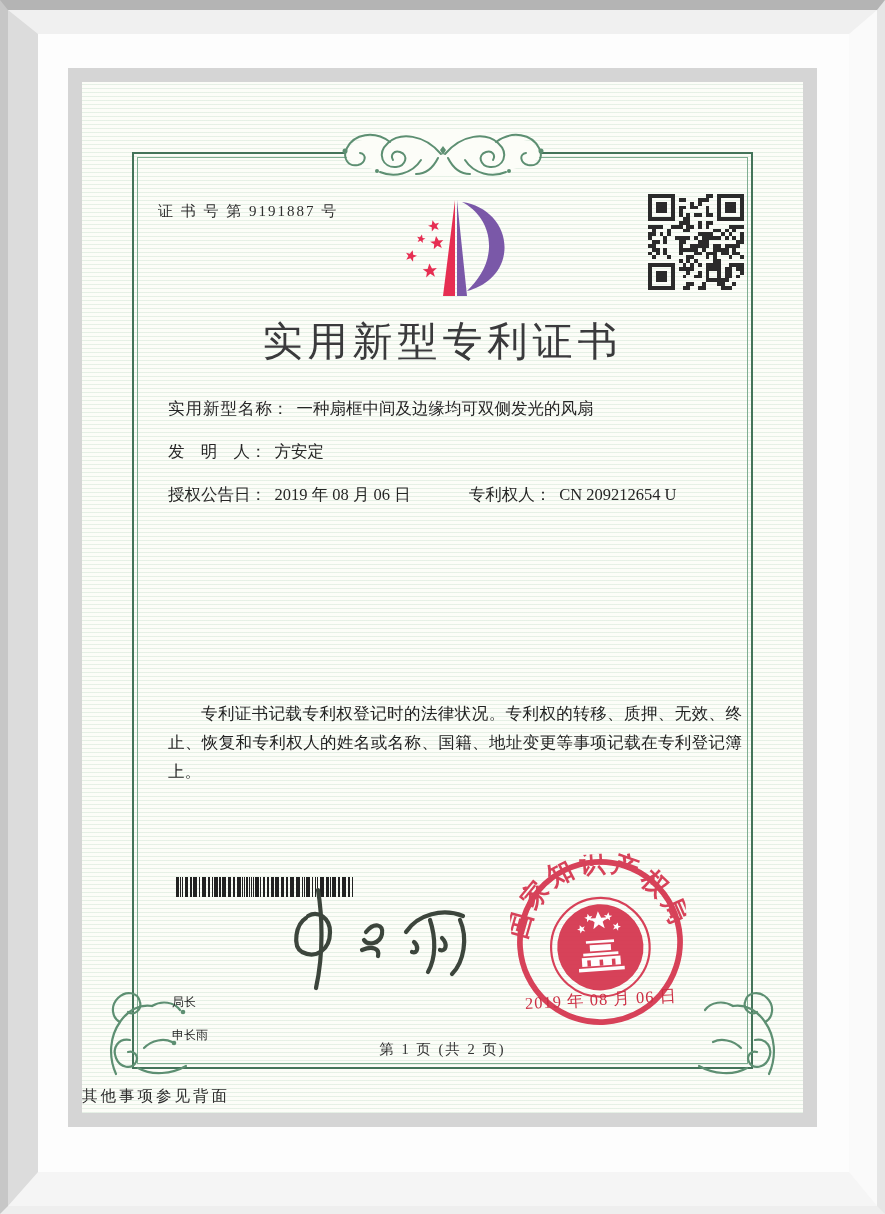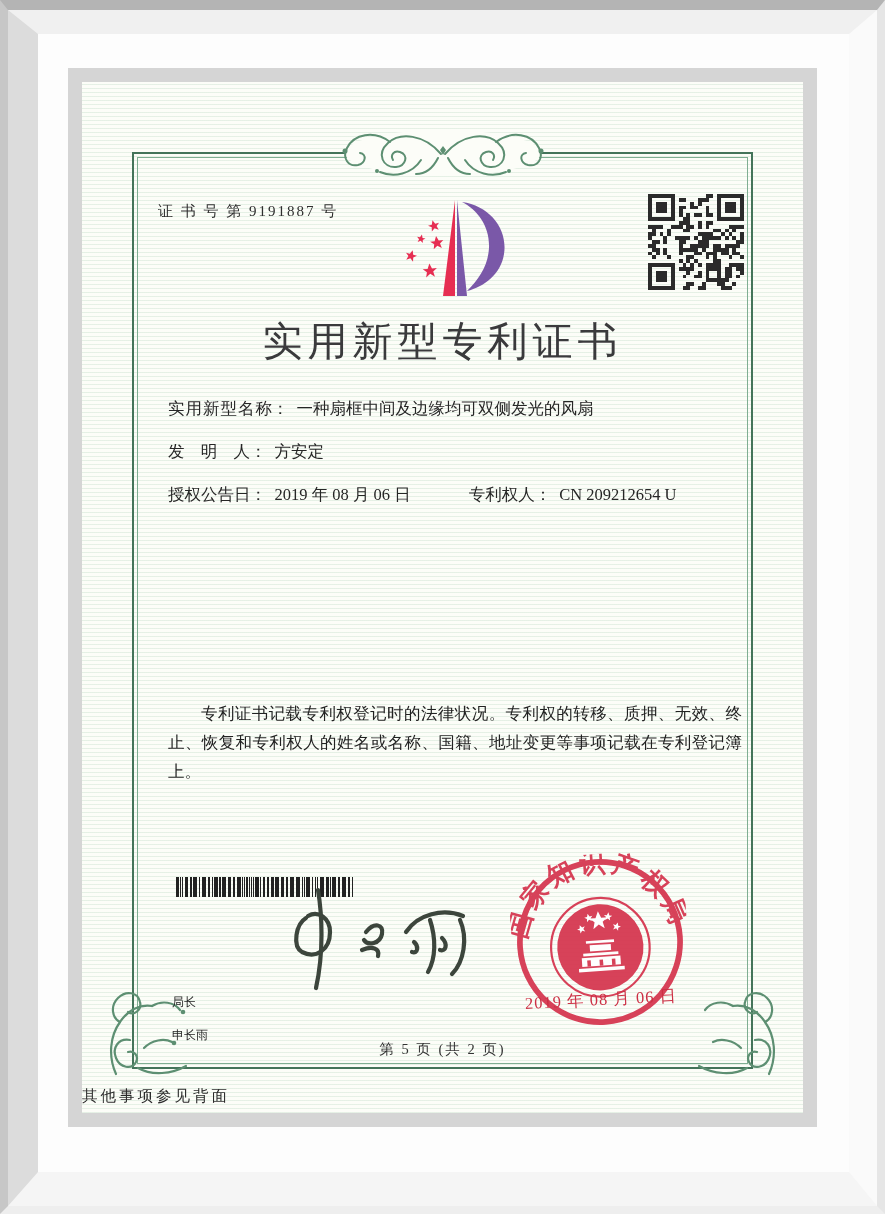--- a/index.html
+++ b/index.html
@@ -541,16 +541,16 @@
       <rect x="74" y="129" width="52" height="4"></rect>
     </g>
     <g fill="#d5344e">
       <rect x="84" y="120" width="4" height="7"></rect>
       <rect x="98" y="120" width="4" height="7"></rect>
       <rect x="112" y="120" width="4" height="7"></rect>
     </g>
   </svg>
   <div class="seal-date">2019 年 08 月 06 日</div>
 
-  <div class="page-note">第 5 页 (共 2 页)</div>
+  <div class="page-note">第 1 页 (共 2 页)</div>
   <div class="back-note">其他事项参见背面</div>
 
 </div>
 
 </body></html>

